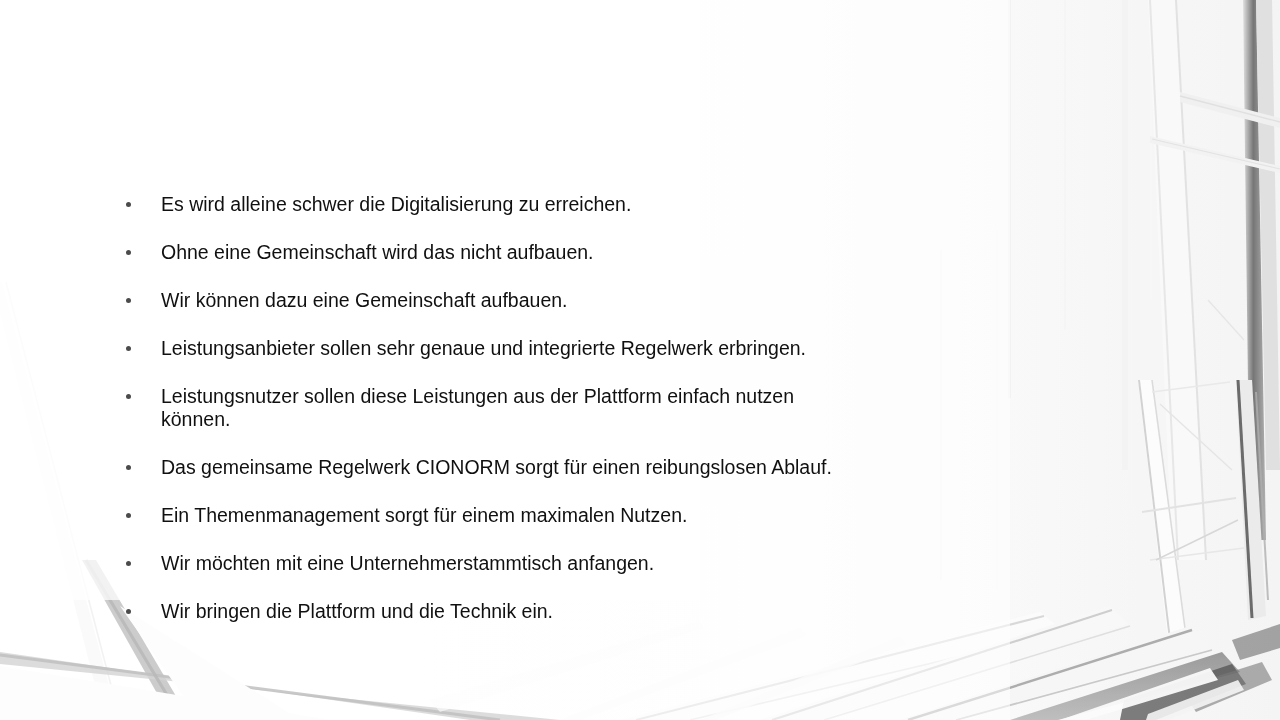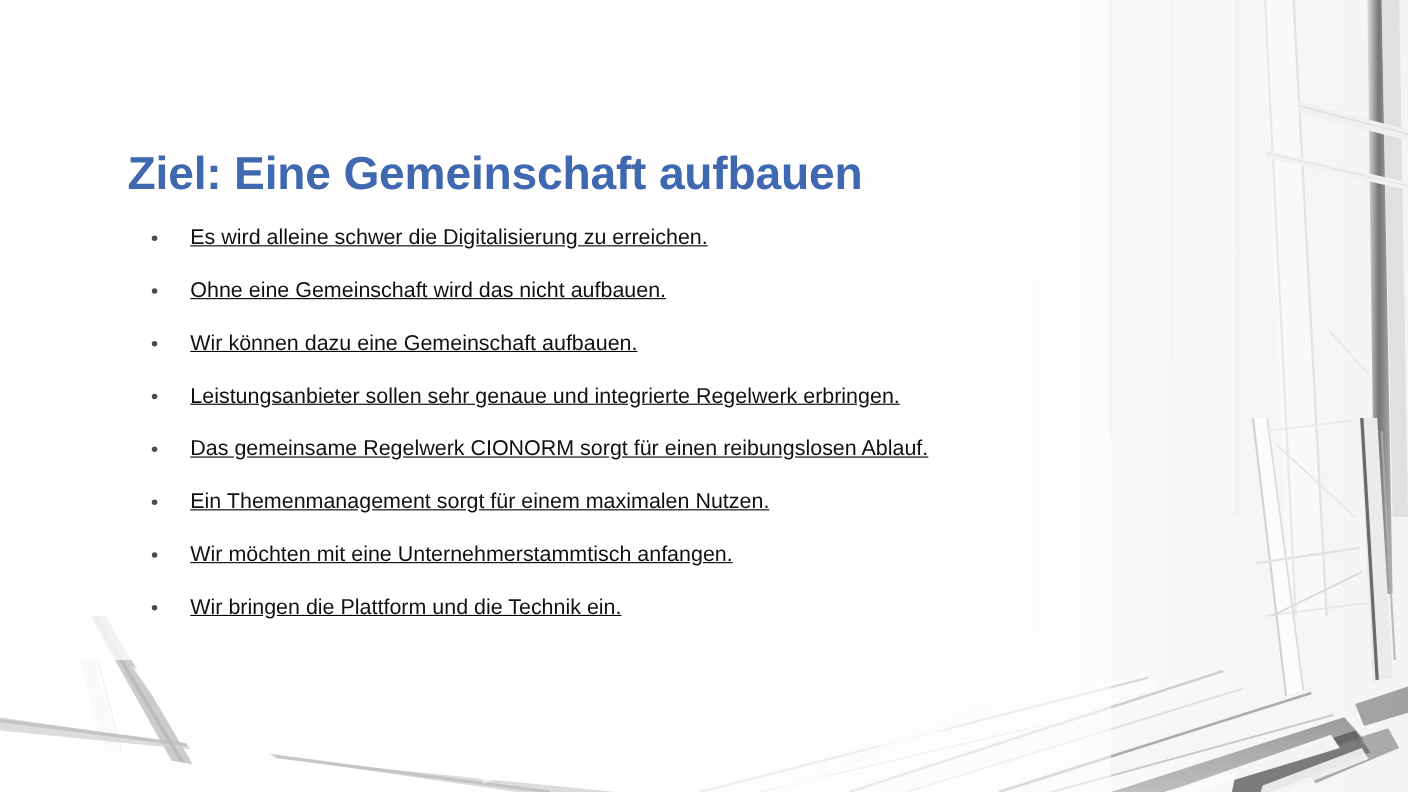--- a/index.html
+++ b/index.html
@@ -177,41 +177,45 @@
       <path d="M 700 720 L 900 636 L 906 644 L 716 720 Z" fill="#f6f6f6" opacity="0.8"></path>
       <path d="M 560 720 L 800 628 L 806 636 L 580 720 Z" fill="#f8f8f8" opacity="0.7"></path>
       <path d="M 430 700 L 700 620 L 704 628 L 440 712 Z" fill="#fafafa" opacity="0.6"></path>
 
       <rect x="0" y="0" width="1280" height="720" fill="#ffffff" opacity="0.18"></rect>
       <rect x="0" y="0" width="1010" height="720" fill="#ffffff" opacity="0.55"></rect>
       <rect x="0" y="0" width="700" height="600" fill="#ffffff" opacity="0.75"></rect>
     </svg>
   </div>
 
-  <h1 id="title">Ziel: Eine Gemeinschaft aufbauen</h1>
-
-  <ul id="bullets" style="list-style:none;margin:16px;padding:0;text-decoration:underline;">
+
+  <ul id="bullets" style="list-style:none;margin:4px;padding:0;">
     <li class="bullet-row">
       <span class="bullet-dot"></span>
       <span class="bullet-text">Es wird alleine schwer die Digitalisierung zu erreichen.</span>
     </li>
     <li class="bullet-row">
       <span class="bullet-dot"></span>
       <span class="bullet-text">Ohne eine Gemeinschaft wird das nicht aufbauen.</span>
     </li>
     <li class="bullet-row">
       <span class="bullet-dot"></span>
       <span class="bullet-text">Wir können dazu eine Gemeinschaft aufbauen.</span>
     </li>
     <li class="bullet-row">
       <span class="bullet-dot"></span>
       <span class="bullet-text">Leistungsanbieter sollen sehr genaue und integrierte Regelwerk erbringen.</span>
     </li>
     <li class="bullet-row">
       <span class="bullet-dot"></span>
+      <span class="bullet-text">Leistungsnutzer sollen diese Leistungen aus der Plattform einfach nutzen
+können.</span>
+    </li>
+    <li class="bullet-row">
+      <span class="bullet-dot"></span>
       <span class="bullet-text">Das gemeinsame Regelwerk CIONORM sorgt für einen reibungslosen Ablauf.</span>
     </li>
     <li class="bullet-row">
       <span class="bullet-dot"></span>
       <span class="bullet-text">Ein Themenmanagement sorgt für einem maximalen Nutzen.</span>
     </li>
     <li class="bullet-row">
       <span class="bullet-dot"></span>
       <span class="bullet-text">Wir möchten mit eine Unternehmerstammtisch anfangen.</span>
     </li>

